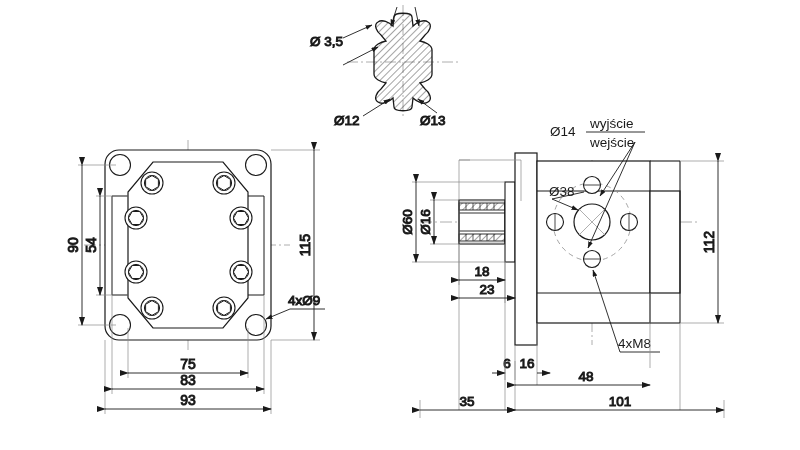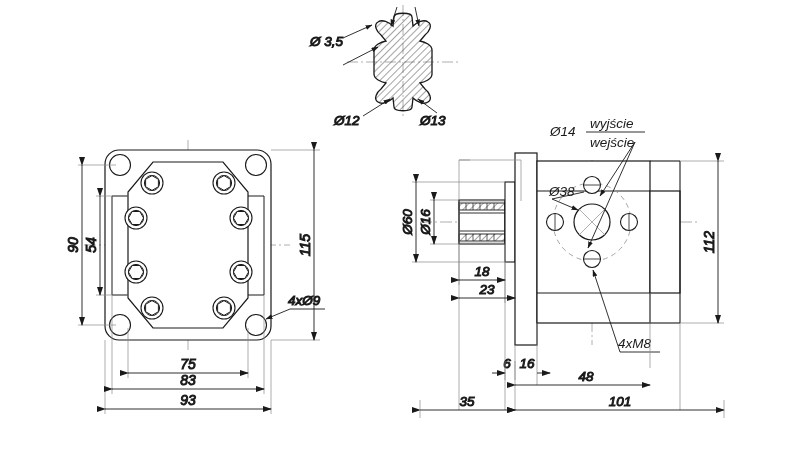--- a/index.html
+++ b/index.html
@@ -1,18 +1,18 @@
 <!DOCTYPE html>
 <html><head>
 <meta charset="utf-8">
 <style>
   html,body{margin:0;padding:0;background:#ffffff;}
   body{width:800px;height:450px;overflow:hidden;
        font-family:"Liberation Sans","DejaVu Sans",sans-serif;}
-  #sheet{position:relative;width:800px;height:450px;background:#fff;font-style:italic;}
+  #sheet{position:relative;width:800px;height:450px;background:#fff;}
   svg{display:block;}
   text{font-family:"Liberation Sans","DejaVu Sans",sans-serif;fill:#1a1a1a;}
 </style>
 </head>
 <body>
 
 <div id="sheet">
 <svg width="800" height="450" viewBox="0 0 800 450">
   <defs>
     <pattern id="hatch" width="6" height="6" patternTransform="rotate(45)" patternUnits="userSpaceOnUse">

